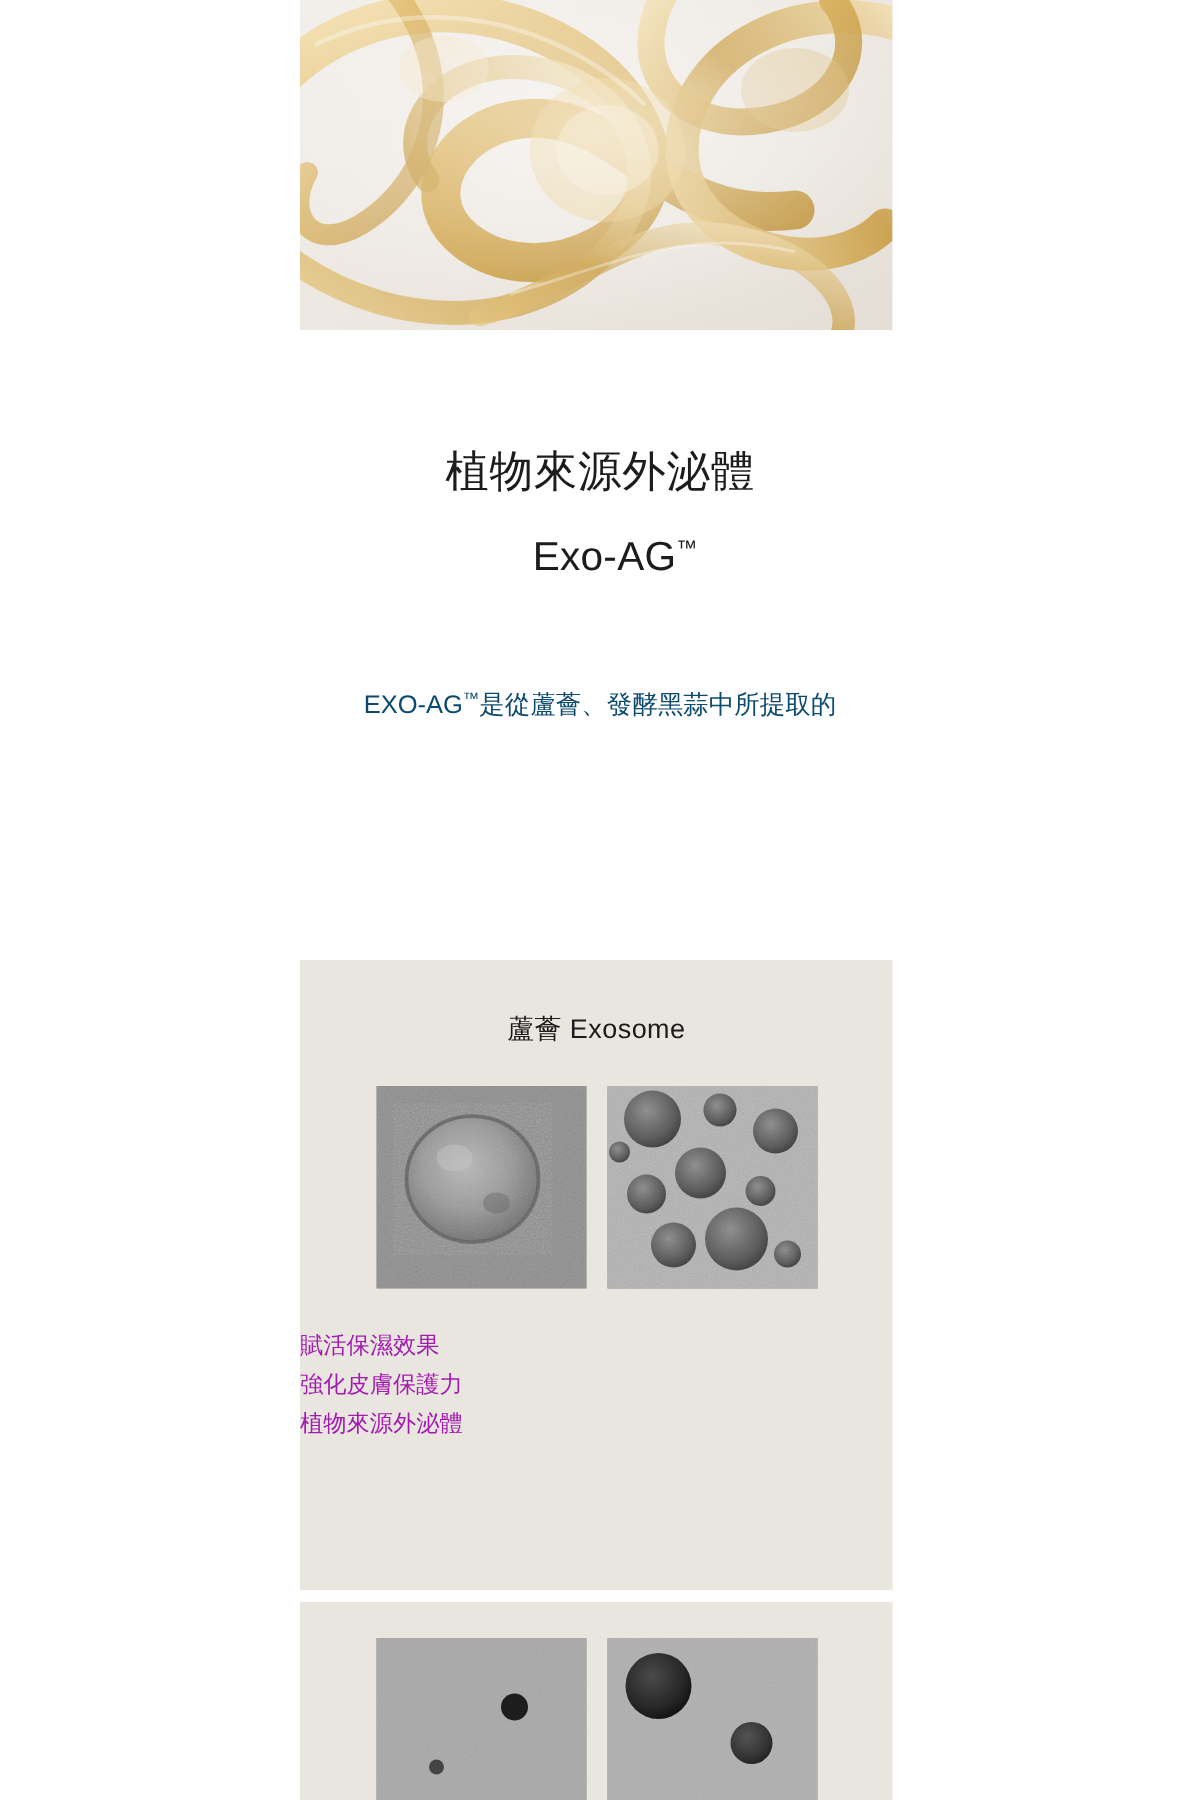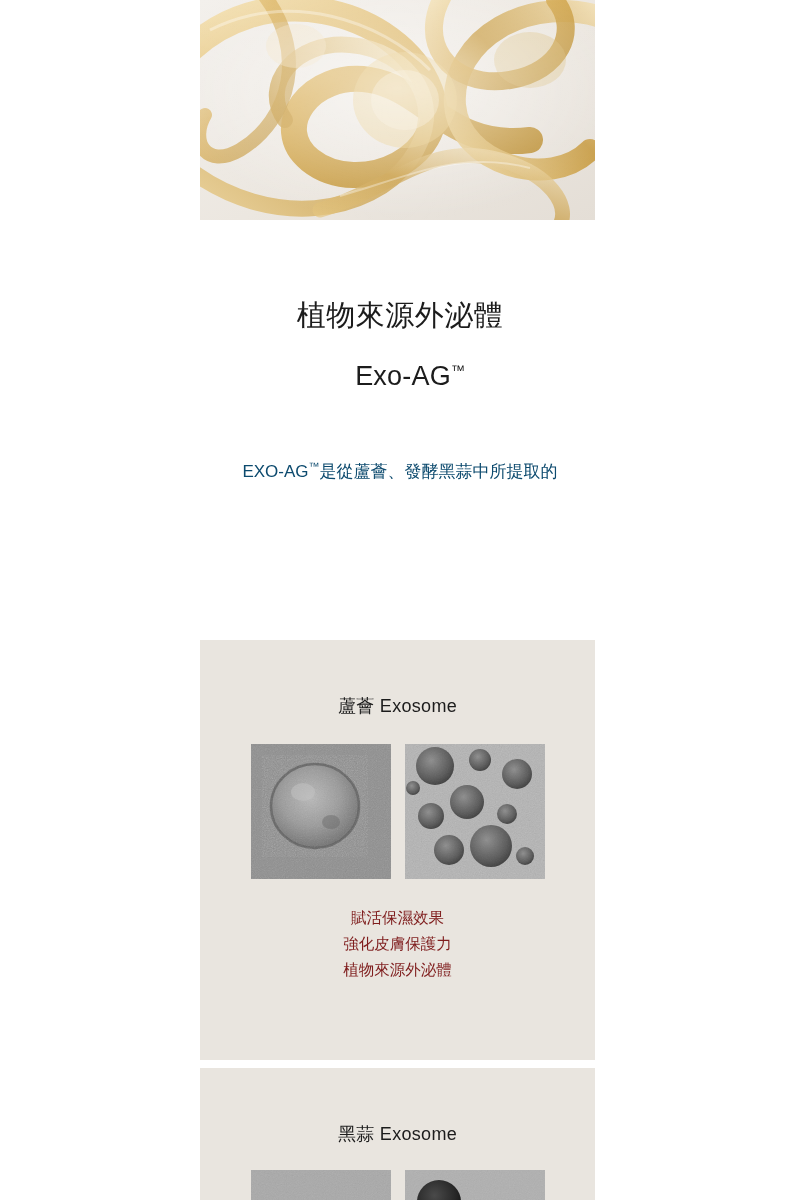--- a/index.html
+++ b/index.html
@@ -46,21 +46,21 @@
   .title-main {
     font-size: 29px;
     line-height: 40px;
     letter-spacing: 0.5px;
     color: #1c1c1c;
     font-weight: 400;
   }
   .title-sub {
     margin-top: 12px;
     font-size: 27px;
-    line-height: 46px;
+    line-height: 36px;
     color: #1c1c1c;
     font-weight: 500;
     letter-spacing: 0.2px;
     margin-left: 20px;
   }
   .tm {
     font-size: 14px;
     vertical-align: super;
     letter-spacing: 0;
   }
@@ -86,44 +86,44 @@
     background: #e9e5df;
   }
   .panel-aloe { top: 640px; height: 420px; }
   .panel-garlic { top: 1068px; height: 132px; }
 
   .panel-title {
     text-align: center;
     font-size: 18px;
     line-height: 24px;
     color: #1c1c1c;
-    padding-top: 54px;
+    padding-top: 34px;
     letter-spacing: 0.3px;
   }
 
   .micro-row {
     display: flex;
     justify-content: center;
     gap: 14px;
     margin-top: 26px;
   }
   .micro {
     width: 140px;
     height: 135px;
     overflow: hidden;
     background: #8d8d8d;
   }
   .micro svg { display: block; }
 
   .benefits {
     margin-top: 26px;
-    text-align: center;
+    text-align: left;
     font-size: 15.5px;
     line-height: 26px;
-    color: #7f1d1d;
+    color: #a21caf;
   }
 
   
   .micro-row-garlic {
     margin-top: 24px;
   }
 </style>
 </head>
 <body>
 
@@ -264,21 +264,20 @@
     </div>
 
     <div class="benefits">
       <div>賦活保濕效果</div>
       <div>強化皮膚保護力</div>
       <div>植物來源外泌體</div>
     </div>
   </div>
 
   <div class="panel panel-garlic">
-    <div class="panel-title">黑蒜 Exosome</div>
     <div class="micro-row micro-row-garlic">
       <div class="micro">
         <svg width="140" height="135" viewBox="0 0 140 135" xmlns="http://www.w3.org/2000/svg" aria-hidden="true">
           <defs>
             <filter id="gr3">
               <feTurbulence type="fractalNoise" baseFrequency="0.9" numOctaves="3" result="n3"></feTurbulence>
               <feColorMatrix in="n3" type="saturate" values="0"></feColorMatrix>
               <feComponentTransfer>
                   <feFuncA type="linear" slope="0.3"></feFuncA>
                 </feComponentTransfer>

